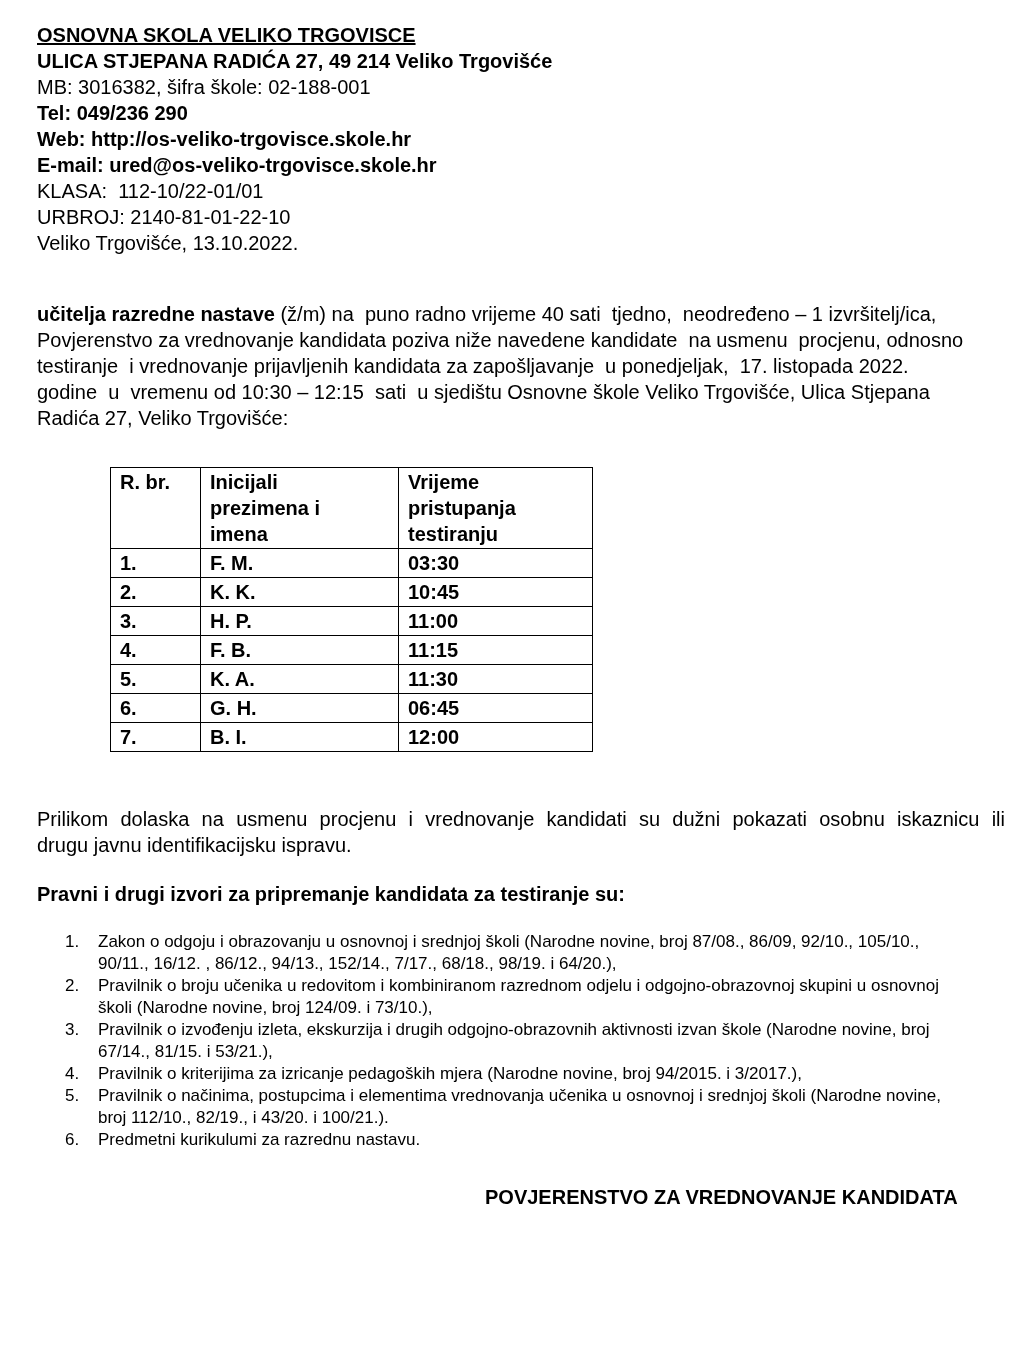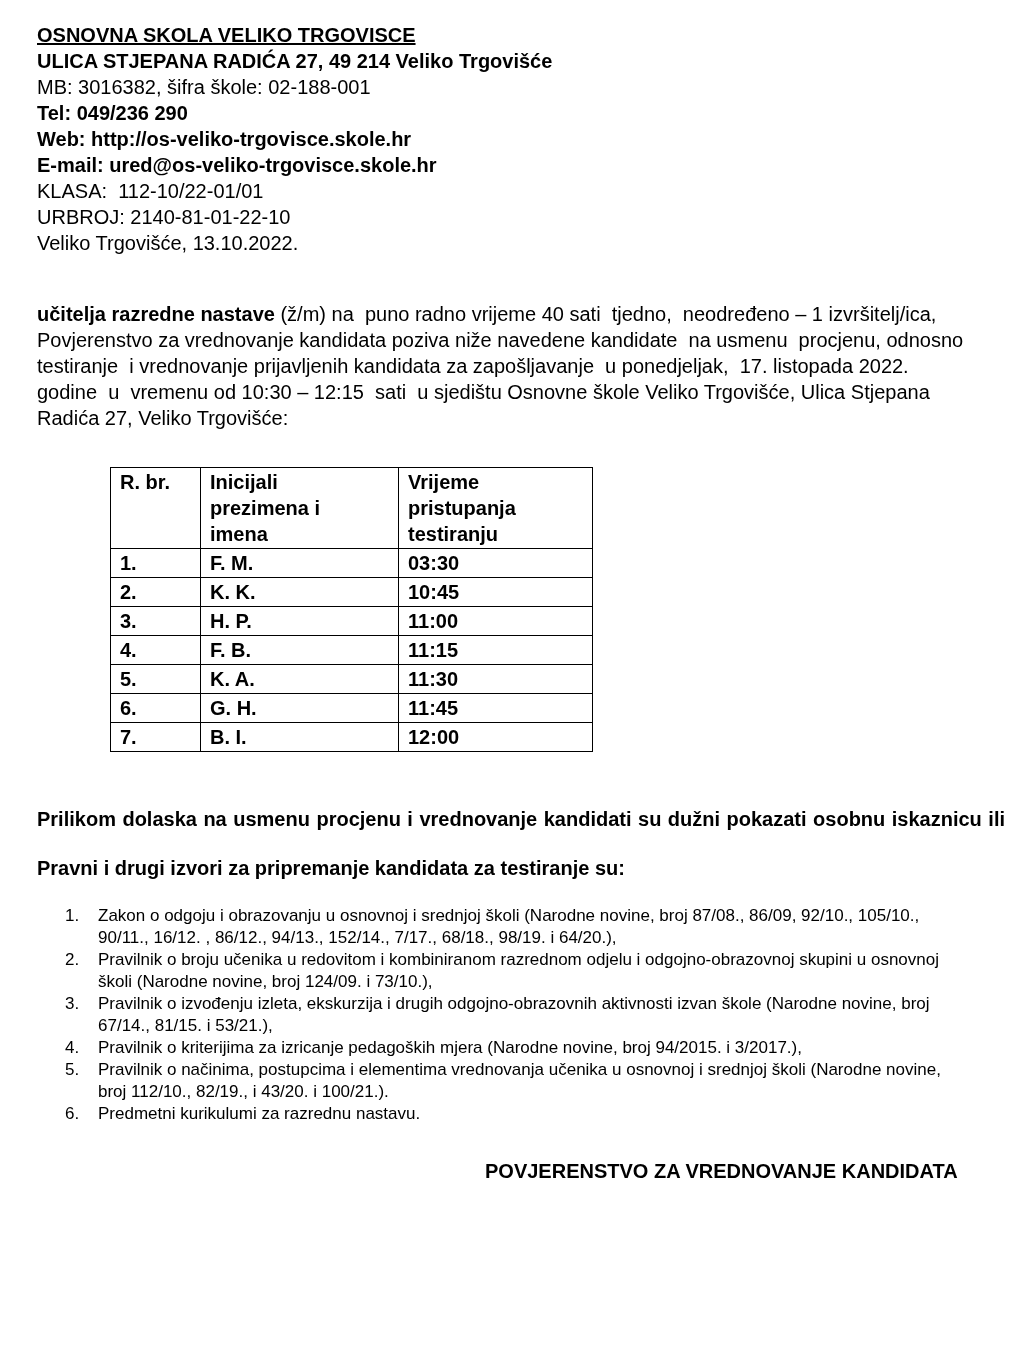--- a/index.html
+++ b/index.html
@@ -51,21 +51,20 @@
   .col-num  { width: 74px; }
   .col-init { width: 182px; }
   .col-time { width: 178px; }
 
   
   .idpara {
     margin: 54px 0 0 0;
     font-size: 20px;
     line-height: 26px;
     width: 968px;
-    font-weight: bold;
   }
   .justify-line {
     display: block;
     text-align: justify;
     text-align-last: justify;
   }
 
   
   .sources-heading {
     margin: 23px 0 0 0;
@@ -153,32 +152,33 @@
         <td>11:15</td>
       </tr>
       <tr>
         <td>5.</td>
         <td>K. A.</td>
         <td>11:30</td>
       </tr>
       <tr>
         <td>6.</td>
         <td>G. H.</td>
-        <td>11:45</td>
+        <td>06:45</td>
       </tr>
       <tr>
         <td>7.</td>
         <td>B. I.</td>
         <td>12:00</td>
       </tr>
     </tbody>
   </table>
 
   <p class="idpara">
     <span class="justify-line">Prilikom dolaska na usmenu procjenu i vrednovanje kandidati su dužni pokazati osobnu iskaznicu ili</span>
+    <span>drugu javnu identifikacijsku ispravu.</span>
   </p>
 
   <p class="sources-heading">Pravni i drugi izvori za pripremanje kandidata za testiranje su:</p>
 
   <ol class="sources">
     <li>
       <span class="li-num">1.</span>
       <span class="li-text">Zakon o odgoju i obrazovanju u osnovnoj i srednjoj školi (Narodne novine, broj 87/08., 86/09, 92/10., 105/10.,
 90/11., 16/12. , 86/12., 94/13., 152/14., 7/17., 68/18., 98/19. i 64/20.),</span>
     </li>

